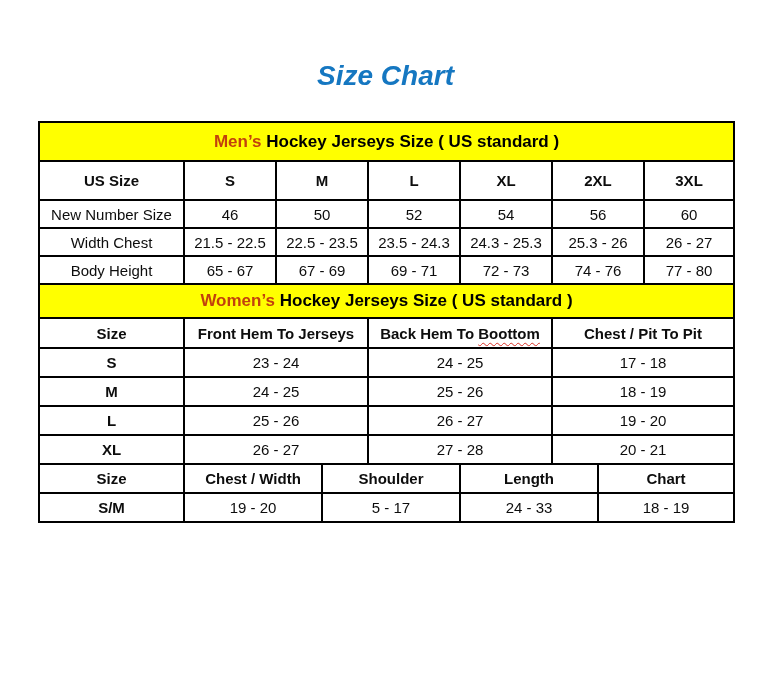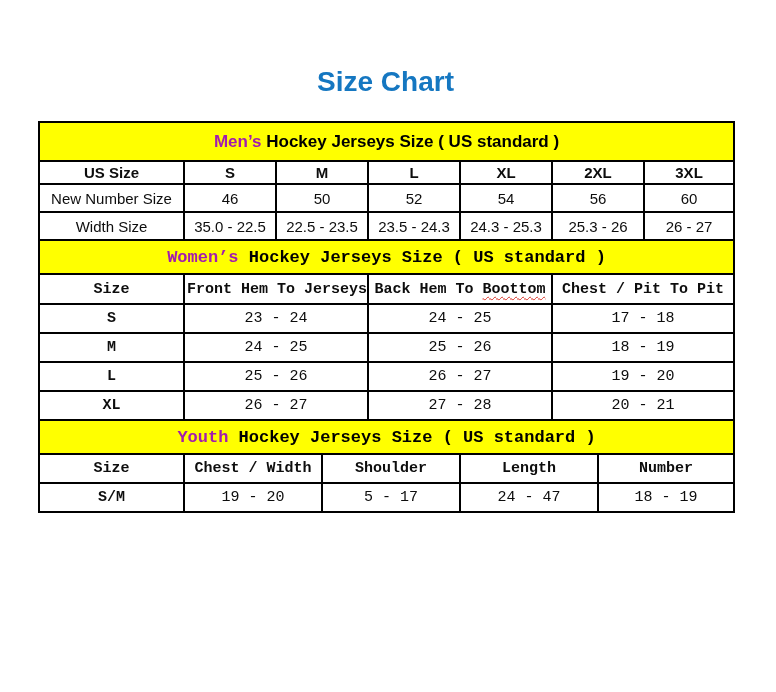--- a/index.html
+++ b/index.html
@@ -5,58 +5,59 @@
   html,body{margin:0;padding:0;background:#ffffff;}
   .page{
     position:relative;
     width:776px;height:692px;
     background:#ffffff;
     font-family:"Liberation Sans", sans-serif;
     overflow:hidden;
   }
   .title{
     position:absolute;
-    top:66px;left:38px;width:695px;
+    top:60px;left:38px;width:695px;
     margin:0;
     text-align:center;
     font-size:28px;
     font-weight:bold;
     color:#1577C1;
+    font-style:italic;
   }
   .chart{
     position:absolute;
     top:121px;left:38px;width:695px;
   }
   table{
     border-collapse:collapse;
     table-layout:fixed;
     width:695px;
   }
-  table + table{margin-top:-2px;font-family:Liberation Mono, monospace;}
+  table + table{margin-top:-2px;}
   td{
     border:2px solid #000000;
     text-align:center;
     vertical-align:middle;
     padding:0 2px;
     font-size:15px;
     color:#0d0d0d;
     overflow:hidden;
     white-space:nowrap;
   }
   td.band{
     background:#FFFF00;
     font-size:17px;
     font-weight:bold;
     color:#000000;
   }
-  .accent{color:#a21caf;}
+  .accent{color:#c2410c;}
   td.hd{font-weight:bold;}
   td.lbl{font-weight:bold;}
   .men  tr.band-row{height:39px;}
-  .men  tr.head-row{height:23px;}
+  .men  tr.head-row{height:39px;}
   .men  tr.data-row{height:28px;padding-left:35px;}
   .women tr.band-row{height:34px;}
   .women tr.head-row{height:30px;}
   .women tr.data-row{height:29px;}
   .youth tr.band-row{height:34px;}
   .youth tr.head-row{height:29px;}
   .youth tr.data-row{height:29px;margin-left:12px;}
   .misspell{
     text-decoration:underline wavy #d93025;
     text-decoration-thickness:1px;
@@ -101,27 +102,36 @@
       <tr class="data-row">
         <td>New Number Size</td>
         <td>46</td>
         <td>50</td>
         <td>52</td>
         <td>54</td>
         <td>56</td>
         <td>60</td>
       </tr>
       <tr class="data-row">
-        <td>Width Size</td>
-        <td>35.0 - 22.5</td>
+        <td>Width Chest</td>
+        <td>21.5 - 22.5</td>
         <td>22.5 - 23.5</td>
         <td>23.5 - 24.3</td>
         <td>24.3 - 25.3</td>
         <td>25.3 - 26</td>
         <td>26 - 27</td>
+      </tr>
+      <tr class="data-row">
+        <td>Body Height</td>
+        <td>65 - 67</td>
+        <td>67 - 69</td>
+        <td>69 - 71</td>
+        <td>72 - 73</td>
+        <td>74 - 76</td>
+        <td>77 - 80</td>
       </tr>
     </tbody>
       </table>
 
     <table class="women">
       <colgroup>
         <col style="width:145px">
           <col style="width:184px">
           <col style="width:184px">
           <col style="width:182px">
@@ -169,36 +179,31 @@
 
     <table class="youth">
       <colgroup>
         <col style="width:145px">
           <col style="width:138px">
           <col style="width:138px">
           <col style="width:138px">
           <col style="width:136px">
       </colgroup>
       <tbody>
-          <tr class="band-row">
-        <td class="band" colspan="5">
-          <span class="accent">Youth</span><span> Hockey Jerseys Size ( US standard )</span>
-        </td>
-      </tr>
       <tr class="head-row">
         <td class="hd">Size</td>
         <td class="hd">Chest / Width</td>
         <td class="hd">Shoulder</td>
         <td class="hd">Length</td>
-        <td class="hd">Number</td>
+        <td class="hd">Chart</td>
       </tr>
       <tr class="data-row">
         <td class="lbl">S/M</td>
         <td>19 - 20</td>
         <td>5 - 17</td>
-        <td>24 - 47</td>
+        <td>24 - 33</td>
         <td>18 - 19</td>
       </tr>
     </tbody>
       </table>
 
   </div>
 </div>
 
 </body></html>

